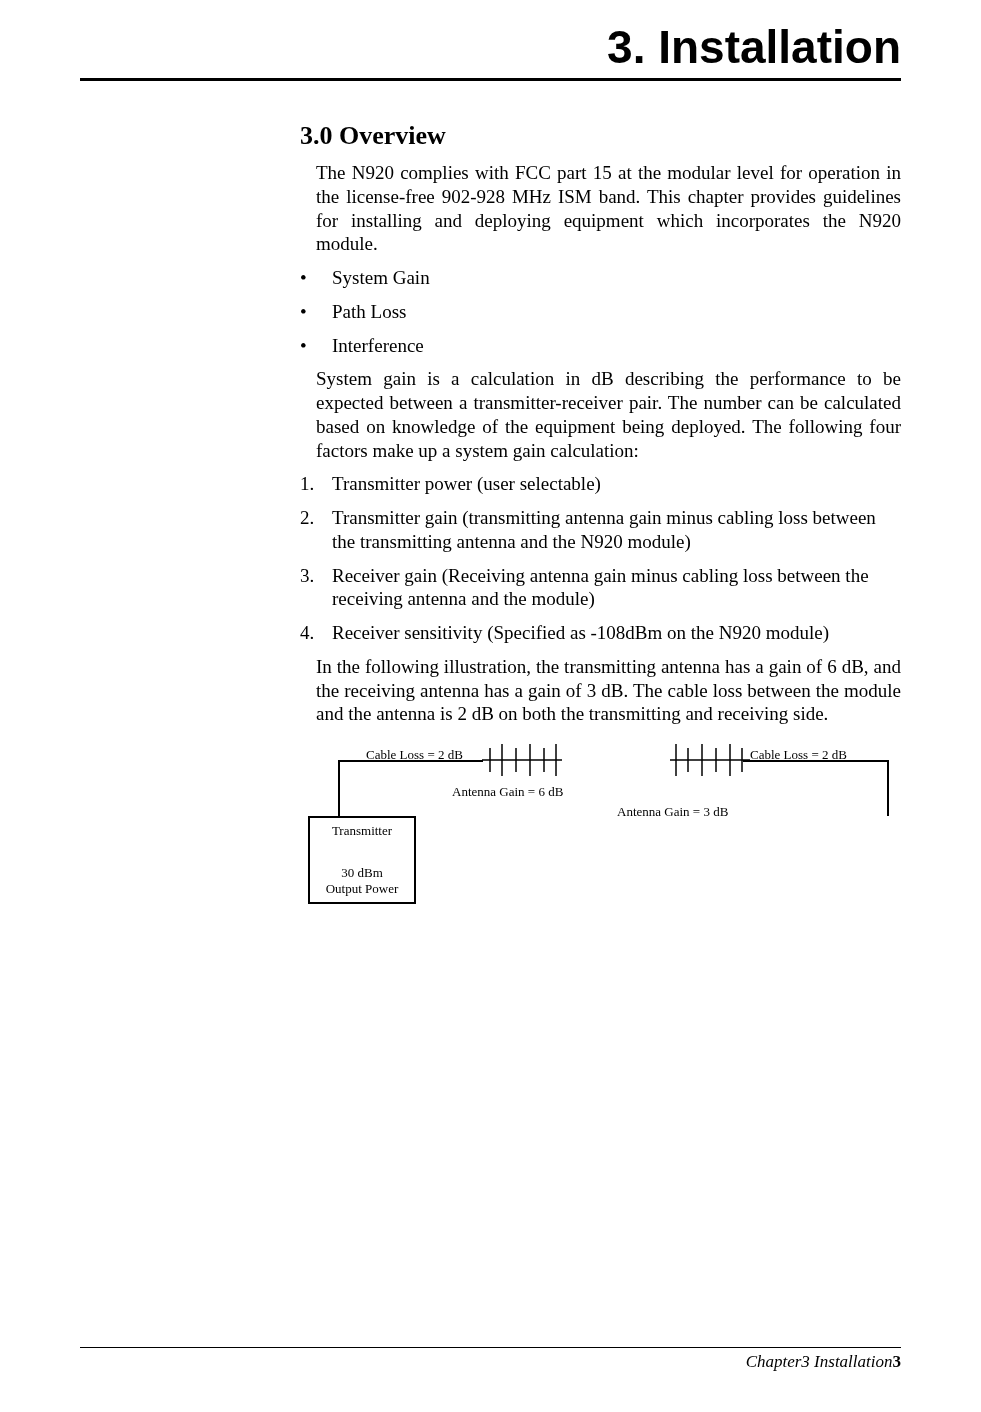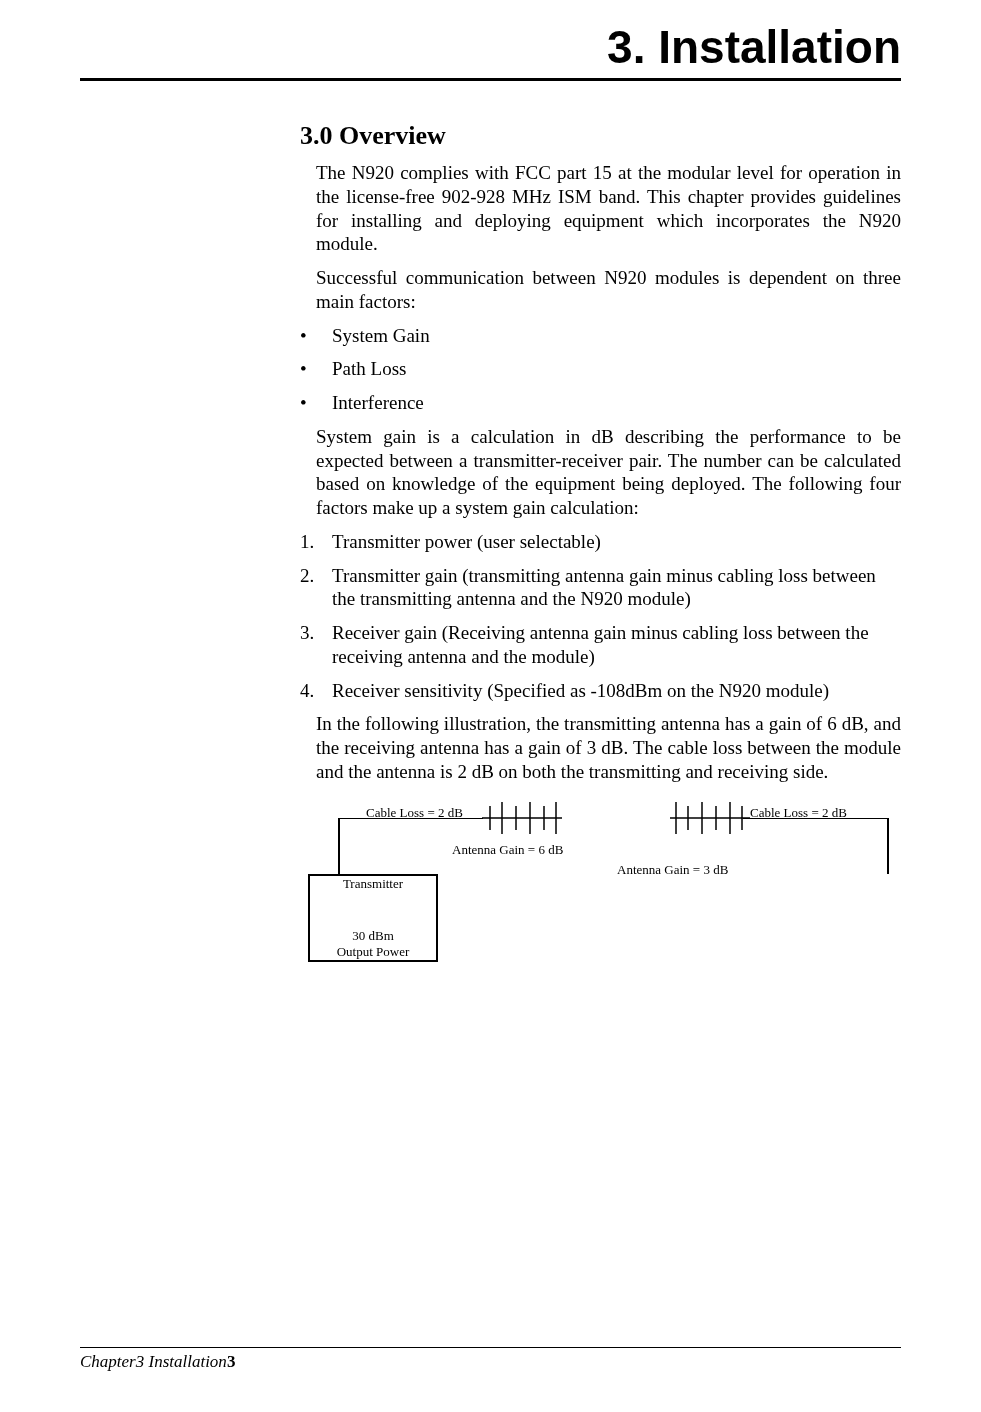--- a/index.html
+++ b/index.html
@@ -69,28 +69,28 @@
     .num-list li .li-text { flex: 1; }
     .diagram {
       position: relative;
       height: 200px;
       margin-left: 0;
       margin-top: 8px;
     }
     .tx-box, .rx-box {
       position: absolute;
       border: 2px solid #000;
-      width: 130px;
+      width: 108px;
       height: 88px;
       text-align: center;
       font-family: "Times New Roman", Times, serif;
       font-size: 13px;
       display: flex;
       flex-direction: column;
-      justify-content: space-between;
+      justify-content: center;
       gap: 26px;
     }
     .tx-box { left: 8px; top: 80px; }
     .rx-box { left: 500px; top: 80px; }
     .box-title { }
     .box-sub { }
     .cable-label {
       position: absolute;
       font-size: 13px;
       white-space: nowrap;
@@ -116,37 +116,36 @@
     .wire-h2 { top: 24px; left: 443px; width: 145px; height: 1.5px; }
     .wire-v2 { top: 24px; left: 587px; width: 1.5px; height: 56px; }
     .footer {
       position: absolute;
       bottom: 40px;
       left: 80px;
       right: 80px;
       border-top: 1.5px solid #000;
       padding-top: 4px;
       display: flex;
-      justify-content: flex-start;
+      justify-content: flex-end;
       font-size: 17px;
     }
     .footer-left { font-style: italic; }
     .footer-right { font-weight: bold; }
   </style>
 </head>
 <body>
 
 <div class="chapter-title">3.  Installation</div>
 
 <div class="content">
 
   <div class="section-heading">3.0   Overview</div>
   <p class="body-text">The N920 complies with FCC part 15 at the modular level for operation in the license-free 902-928 MHz ISM band.  This chapter provides guidelines for installing and deploying equipment which incorporates the N920 module.</p>
 
-  <p class="body-text">Successful communication between N920 modules is dependent on three main factors:</p>
 
   <ul class="bullet-list">
     <li>
         <span class="marker">•</span>
         <span>System Gain</span>
       </li>
     <li>
         <span class="marker">•</span>
         <span>Path Loss</span>
       </li>

